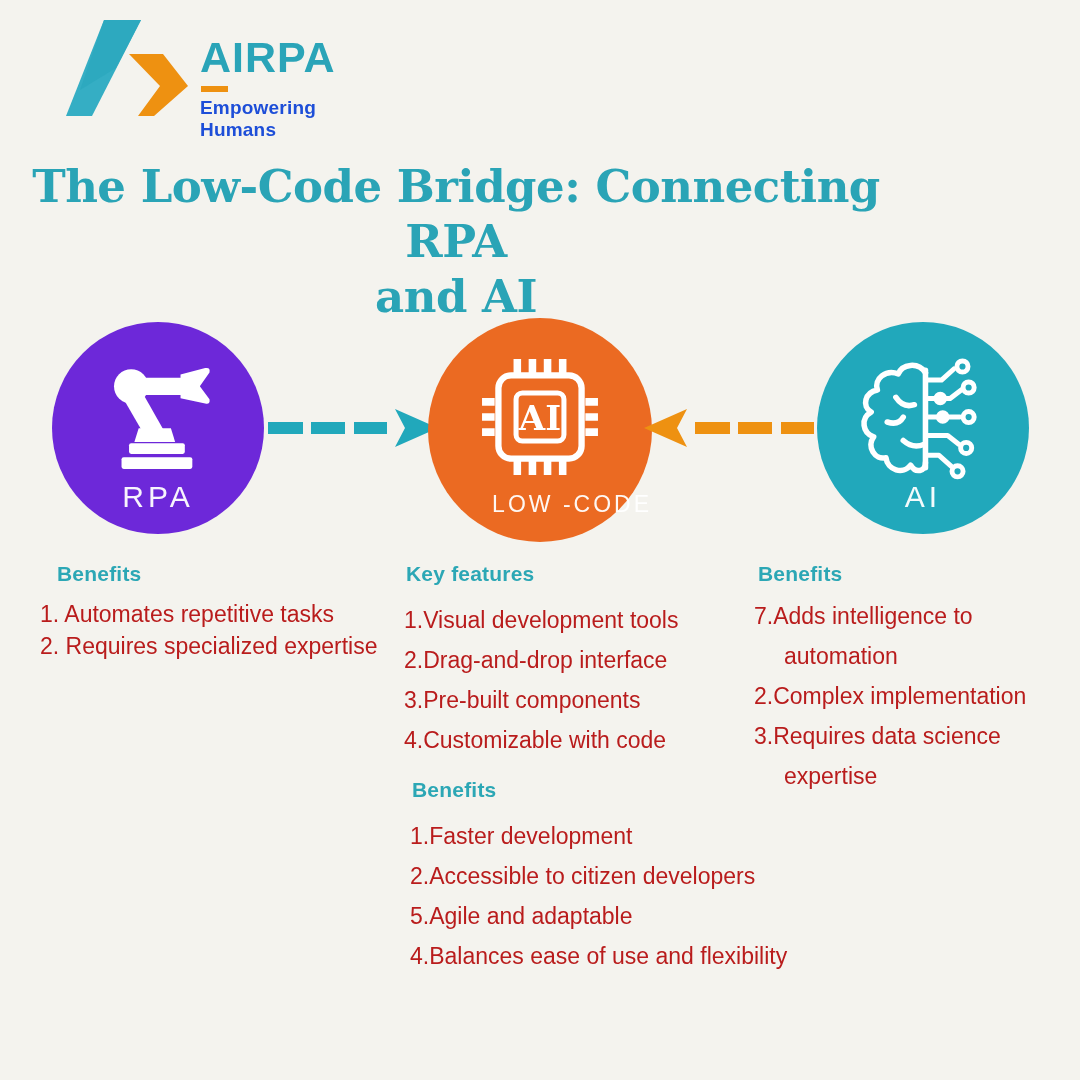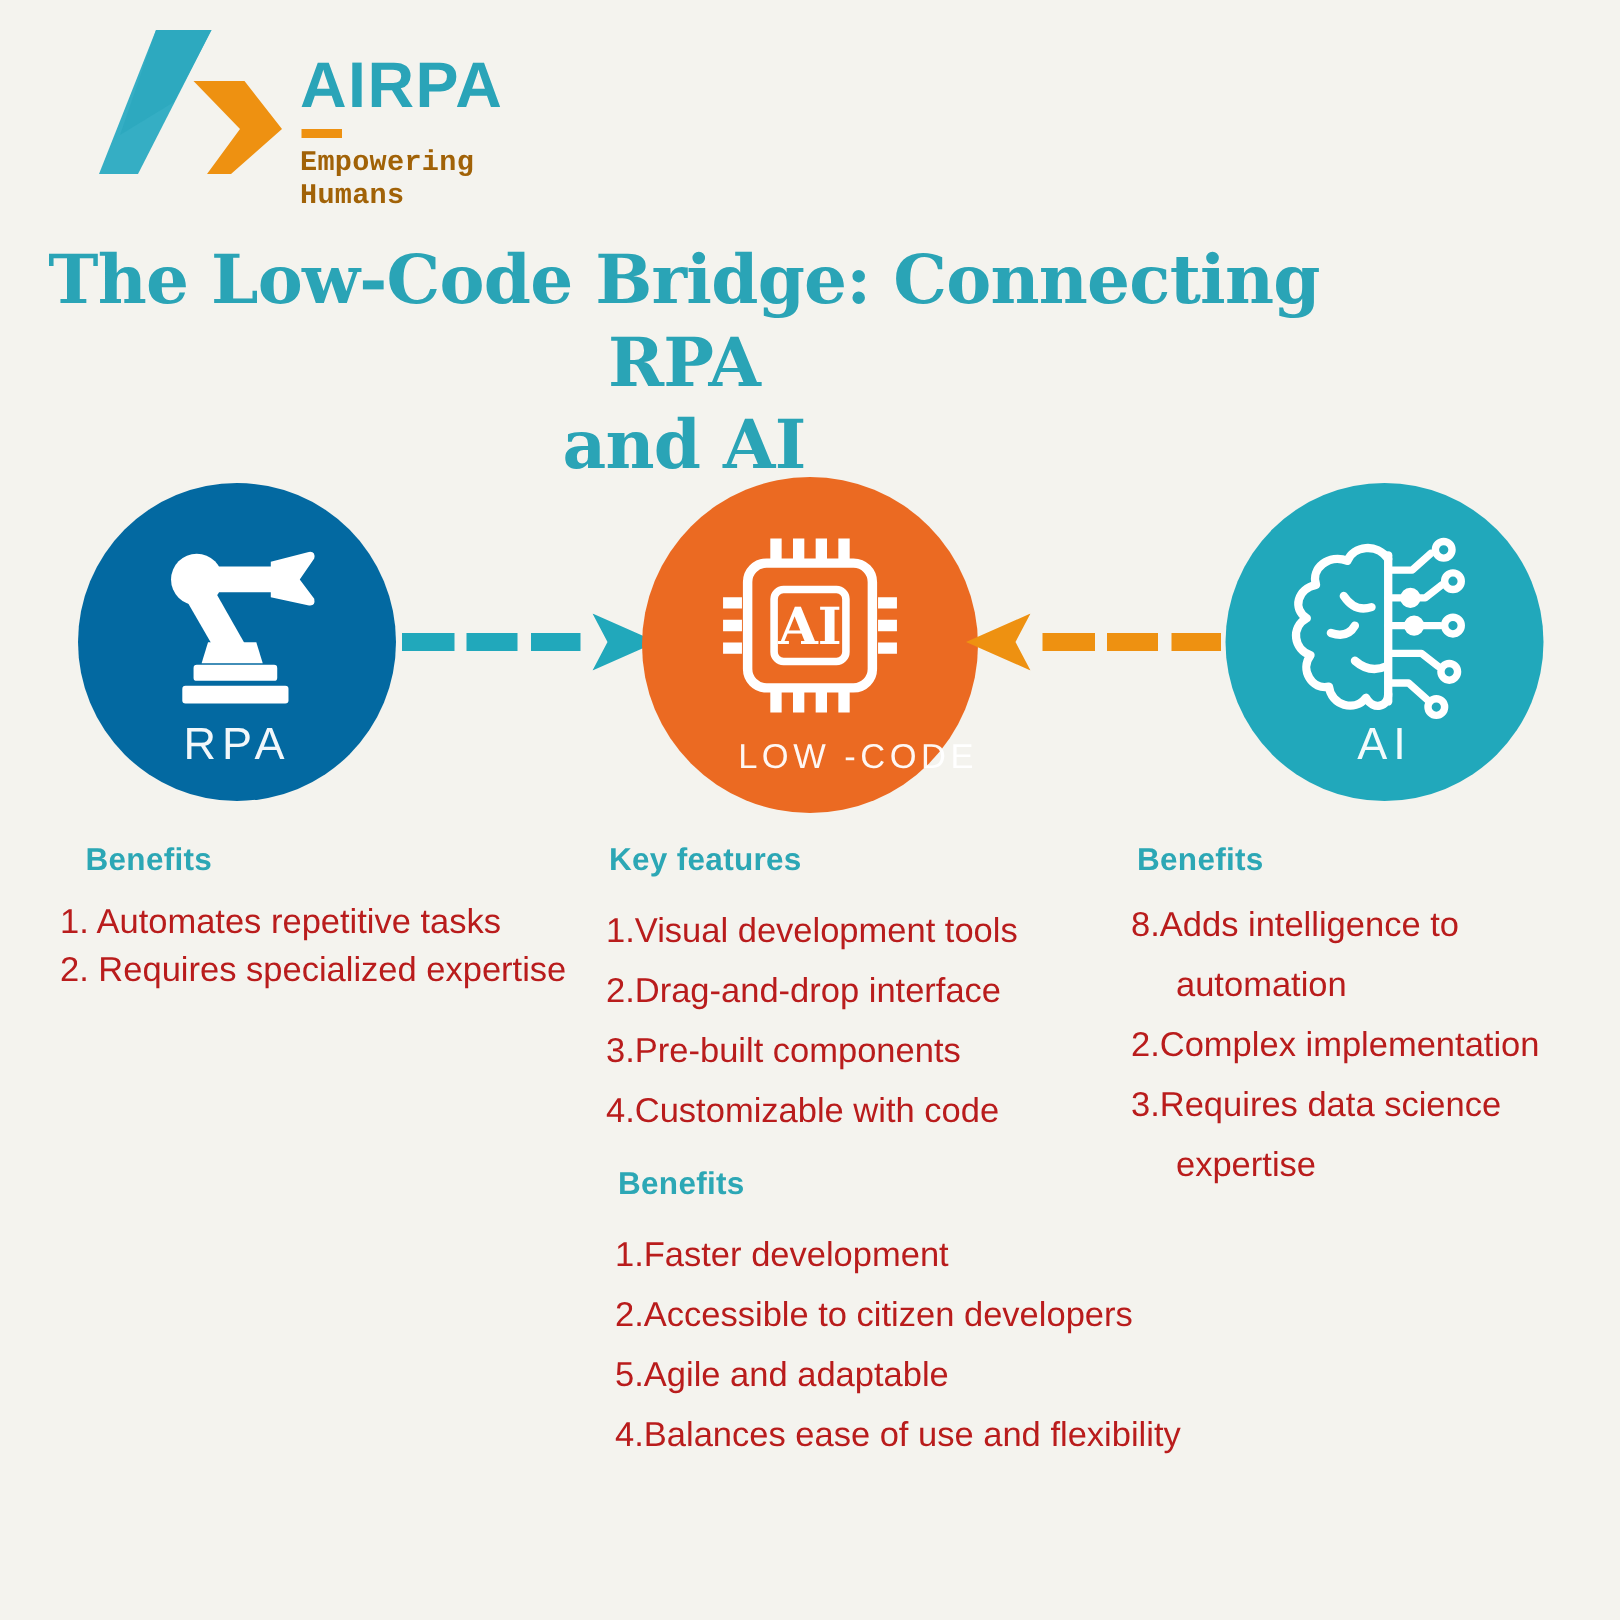--- a/index.html
+++ b/index.html
@@ -6,30 +6,30 @@
   #canvas{
     position:relative;width:1080px;height:1080px;background:#F4F3EE;
     font-family:"Liberation Sans",sans-serif;overflow:hidden;
   }
   
   .logo{position:absolute;left:58px;top:16px;width:330px;height:110px;}
   .logo-mark{position:absolute;left:0;top:2px;width:132px;height:102px;}
   .logo-text{position:absolute;left:142px;top:20px;}
   .brand-name{font-size:43px;font-weight:800;color:#2AA4B8;letter-spacing:1px;line-height:1;}
   .brand-dash{width:27px;height:6px;background:#EE9111;margin:7px 0 5px 1px;}
-  .brand-tagline{font-size:19px;font-weight:700;color:#a16207;letter-spacing:.2px;font-family:Liberation Mono, monospace;}
+  .brand-tagline{font-size:19px;font-weight:700;color:#1d4ed8;letter-spacing:.2px;}
   
   .title{
     position:absolute;left:0;top:160px;width:912px;text-align:center;
     font-family:"DejaVu Serif",serif;font-weight:700;font-size:45px;
     color:#2AA4B6;line-height:1.22;letter-spacing:-.5px;
   }
   
   .node{position:absolute;border-radius:50%;}
-  .node-rpa{left:52px;top:322px;width:212px;height:212px;background:#0369a1;}
+  .node-rpa{left:52px;top:322px;width:212px;height:212px;background:#6d28d9;}
   .node-lowcode{left:428px;top:318px;width:224px;height:224px;background:#EB6A22;}
   .node-ai{left:817px;top:322px;width:212px;height:212px;background:#21A8BB;}
   .node-icon{position:absolute;left:50%;transform:translateX(-50%);}
   .node-label{
     position:absolute;left:0;right:0;text-align:center;color:rgba(255,255,255,.95);
     font-weight:400;
   }
   .label-rpa,.label-ai{bottom:20px;font-size:30px;letter-spacing:4px;}
   .label-lowcode{bottom:24px;font-size:23px;letter-spacing:3px;text-align:right;}
   .arrow{position:absolute;top:409px;}
@@ -144,21 +144,21 @@
   <div class="section-heading" style="left:406px;top:562px">Key features</div>
   <div class="list list-feat">
     <div class="item">1.Visual development tools</div>
     <div class="item">2.Drag-and-drop interface</div>
     <div class="item">3.Pre-built components</div>
     <div class="item">4.Customizable with code</div>
   </div>
 
   <div class="section-heading" style="left:758px;top:562px">Benefits</div>
   <div class="list list-aib">
-    <div class="item">8.Adds intelligence to automation</div>
+    <div class="item">7.Adds intelligence to automation</div>
     <div class="item">2.Complex implementation</div>
     <div class="item">3.Requires data science expertise</div>
   </div>
 
   <div class="section-heading" style="left:412px;top:778px">Benefits</div>
   <div class="list list-lcb">
     <div class="item">1.Faster development</div>
     <div class="item">2.Accessible to citizen developers</div>
     <div class="item">5.Agile and adaptable</div>
     <div class="item">4.Balances ease of use and flexibility</div>

